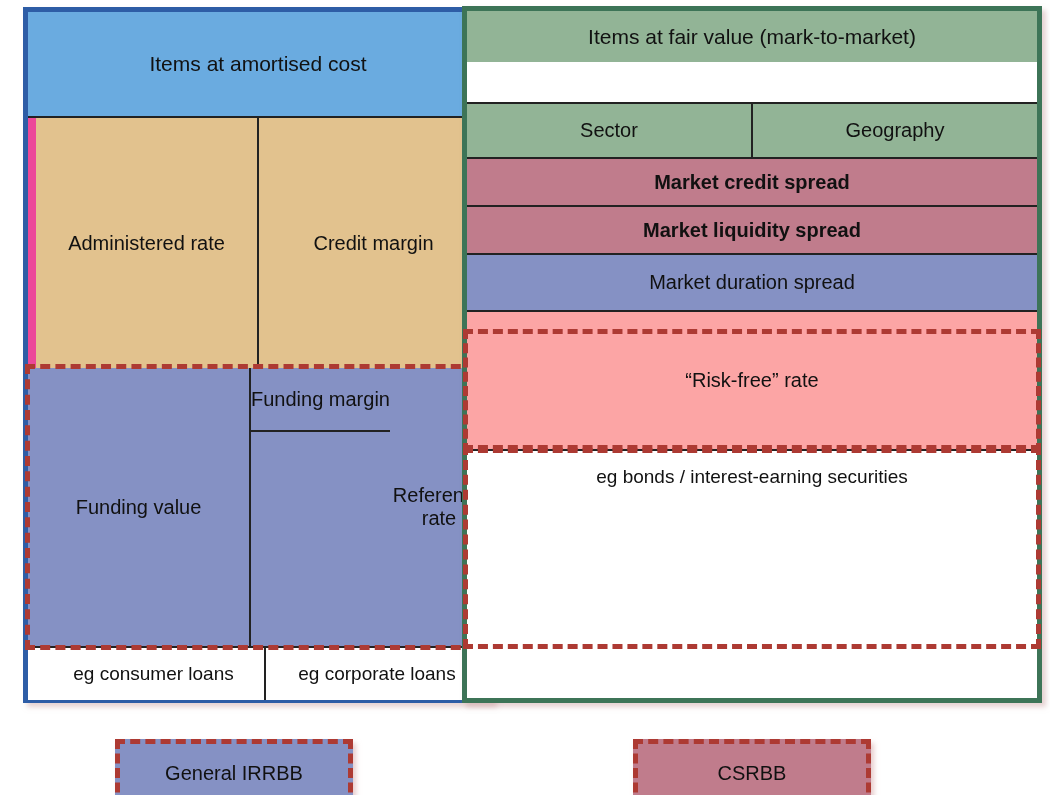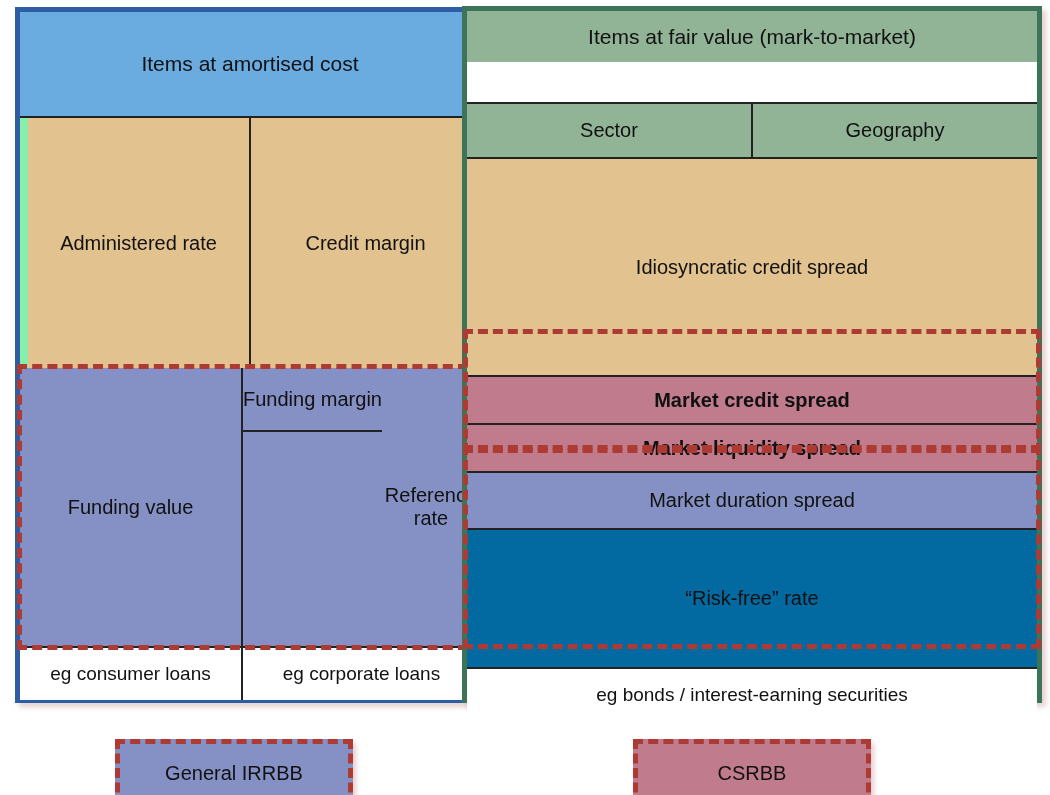--- a/index.html
+++ b/index.html
@@ -4,53 +4,53 @@
 <style>
   html,body{margin:0;padding:0;background:#ffffff;}
   #canvas{
     position:relative;width:1050px;height:795px;background:#ffffff;
     font-family:"Liberation Sans",sans-serif;color:#111;overflow:hidden;
   }
   .cell{display:flex;align-items:center;justify-content:center;text-align:center;box-sizing:border-box;}
 
   
   .block-left{
-    position:absolute;left:15px;top:7px;width:470px;height:696px;
-    border:5px solid #2e5da6;box-sizing:border-box;background:#86efac;
+    position:absolute;left:23px;top:7px;width:470px;height:696px;
+    border:5px solid #2e5da6;box-sizing:border-box;background:#ec4899;
     box-shadow:4px 4px 5px rgba(205,165,165,.5);
   }
   .lb-inner{position:relative;width:100%;height:100%;}
   .lb-header{height:106px;background:#6aabe0;border-bottom:2px solid #222;font-size:21px;}
   .lb-tan{height:250px;display:flex;background:#e2c28e;font-size:20px;margin-left:8px;}
   .lb-tan .col-l{width:221px;}
   .lb-tan .col-r{flex:1;border-left:2px solid #222;}
   .lb-purple{height:278px;display:flex;background:#8591c4;font-size:20px;}
   .lb-purple .col-l{width:221px;}
   .lb-purple .col-r{flex:1;border-left:2px solid #222;display:flex;}
   .lb-purple .fm{height:64px;border-bottom:2px solid #222;}
   .lb-purple .rr{flex:1;}
   .lb-white{height:52px;display:flex;background:#fff;border-top:2px solid #222;font-size:19px;}
-  .lb-white .col-l{width:221px;}
+  .lb-white .col-l{width:221px;margin-left:15px;}
   .lb-white .col-r{flex:1;border-left:2px solid #222;}
 
   
   .block-right{
     position:absolute;left:462px;top:6px;width:580px;height:697px;
     border:5px solid #3d7457;box-sizing:border-box;background:#fff;
     box-shadow:4px 4px 5px rgba(205,165,165,.5);
   }
   .rb-inner{position:relative;width:100%;height:100%;}
   .rb-header{height:51px;background:#92b496;font-size:21px;}
   .rb-sub{height:53px;display:flex;background:#92b496;border-top:2px solid #222;font-size:20px;margin-top:40px;}
   .rb-sub .sub{flex:1;}
   .rb-sub .sub + .sub{border-left:2px solid #222;}
   .row-tan   {height:218px;background:#e2c28e;border-top:2px solid #222;font-size:20px;}
   .row-rose  {height:48px;background:#c07c8c;border-top:2px solid #222;font-size:20px;font-weight:bold;}
   .row-purple1{height:57px;background:#8591c4;border-top:2px solid #222;font-size:20px;}
-  .row-purple2{height:139px;background:#0369a1;border-top:2px solid #222;font-size:20px;}
+  .row-purple2{height:139px;background:#fca5a5;border-top:2px solid #222;font-size:20px;}
   .row-white {height:53px;background:#fff;border-top:2px solid #222;font-size:19px;}
 
   
   .dash-overlay{
     position:absolute;border:5px dashed #ad3a33;box-sizing:border-box;
     pointer-events:none;background:transparent;
   }
   .ov-irrbb-left{left:-3px;top:352px;width:451px;height:286px;}
   .ov-csrbb-right{left:-4px;top:318px;width:578px;height:124px;}
   .ov-irrbb-right{left:-4px;top:434px;width:578px;height:204px;}
@@ -97,21 +97,20 @@
 
   <div class="block-right">
     <div class="rb-inner">
       <div class="cell rb-header">Items at fair value (mark-to-market)</div>
 
       <div class="rb-sub">
         <div class="cell sub">Sector</div>
         <div class="cell sub">Geography</div>
       </div>
 
-      <div class="cell row-tan">Idiosyncratic credit spread</div>
       <div class="cell row-rose">Market credit spread</div>
       <div class="cell row-rose">Market liquidity spread</div>
       <div class="cell row-purple1">Market duration spread</div>
       <div class="cell row-purple2">“Risk-free” rate</div>
       <div class="cell row-white">eg bonds / interest-earning securities</div>
 
       <div class="dash-overlay ov-csrbb-right"></div>
       <div class="dash-overlay ov-irrbb-right"></div>
     </div>
   </div>

